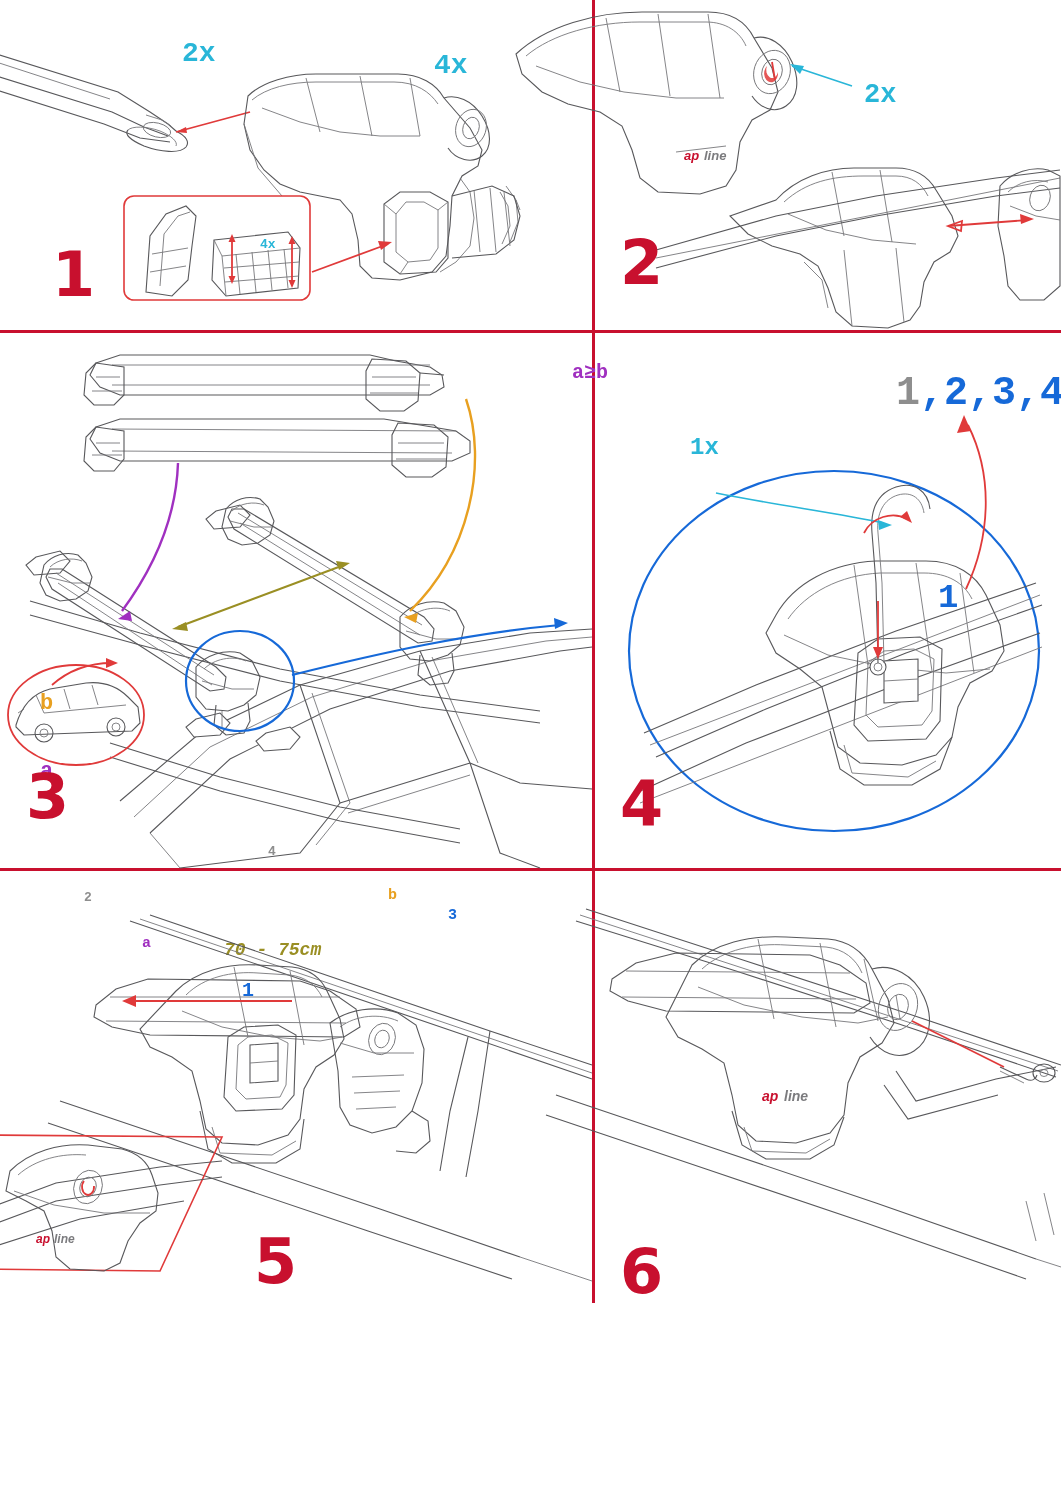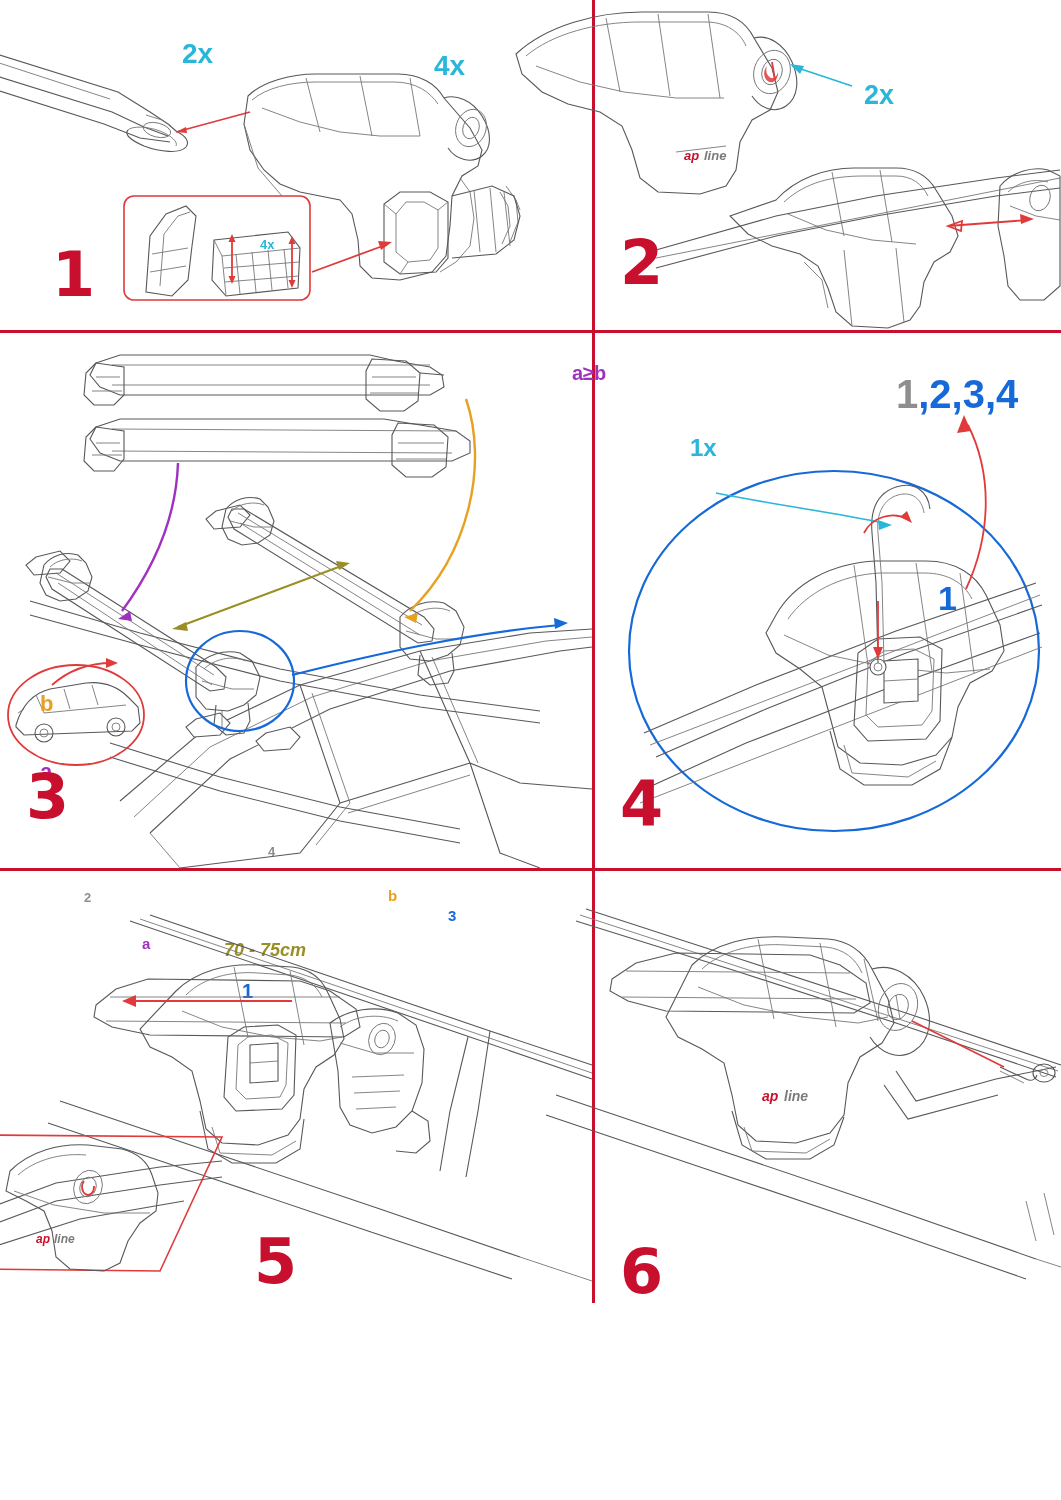--- a/index.html
+++ b/index.html
@@ -47,21 +47,21 @@
     font-size: 62px;
     font-weight: 700;
     color: #c8102e;
     line-height: 1;
     letter-spacing: 1px;
   }
 
   
   .lbl {
     position: absolute;
-    font-family: Liberation Sans, sans-serif;
+    font-family: Liberation Mono, monospace;
     font-weight: 700;
     line-height: 1;
     white-space: nowrap;
   }
   .cyan { color: #29b6d8; }
   .blue { color: #1669d8; }
   .grey { color: #8e8e8e; }
   .orange { color: #e8a020; }
   .purple { color: #a030c0; }
   .olive { color: #9a8f24; }

